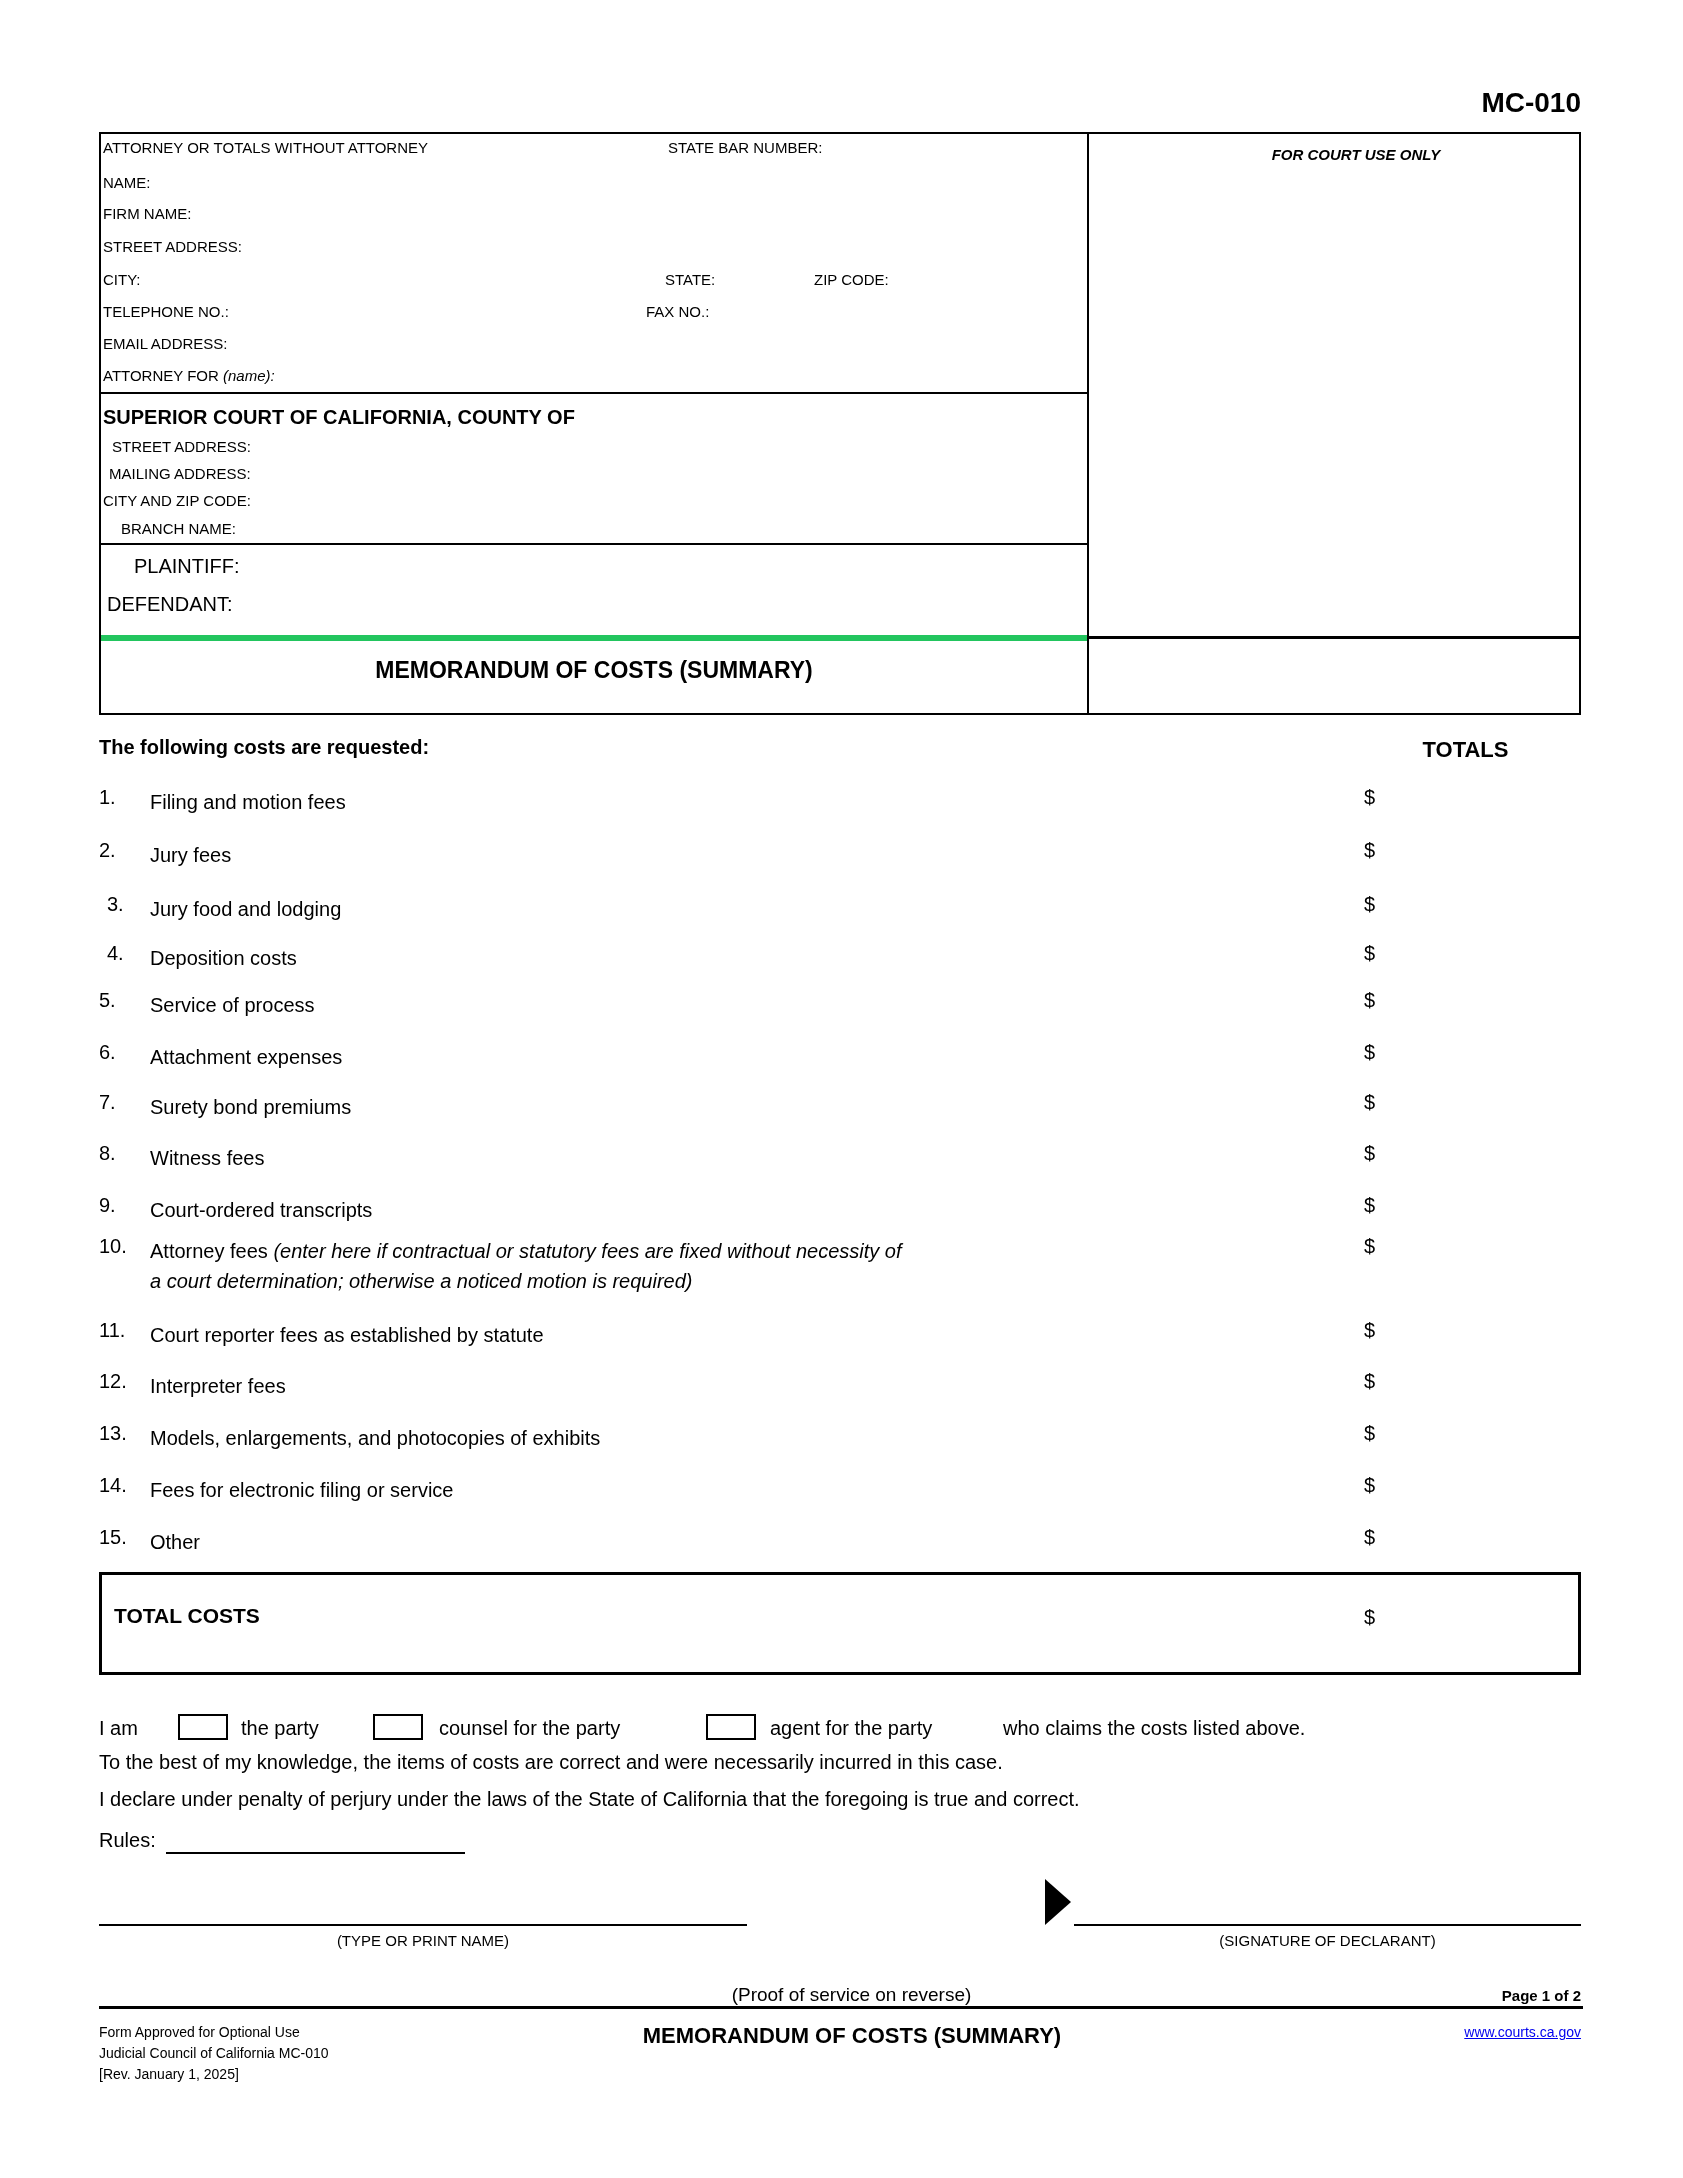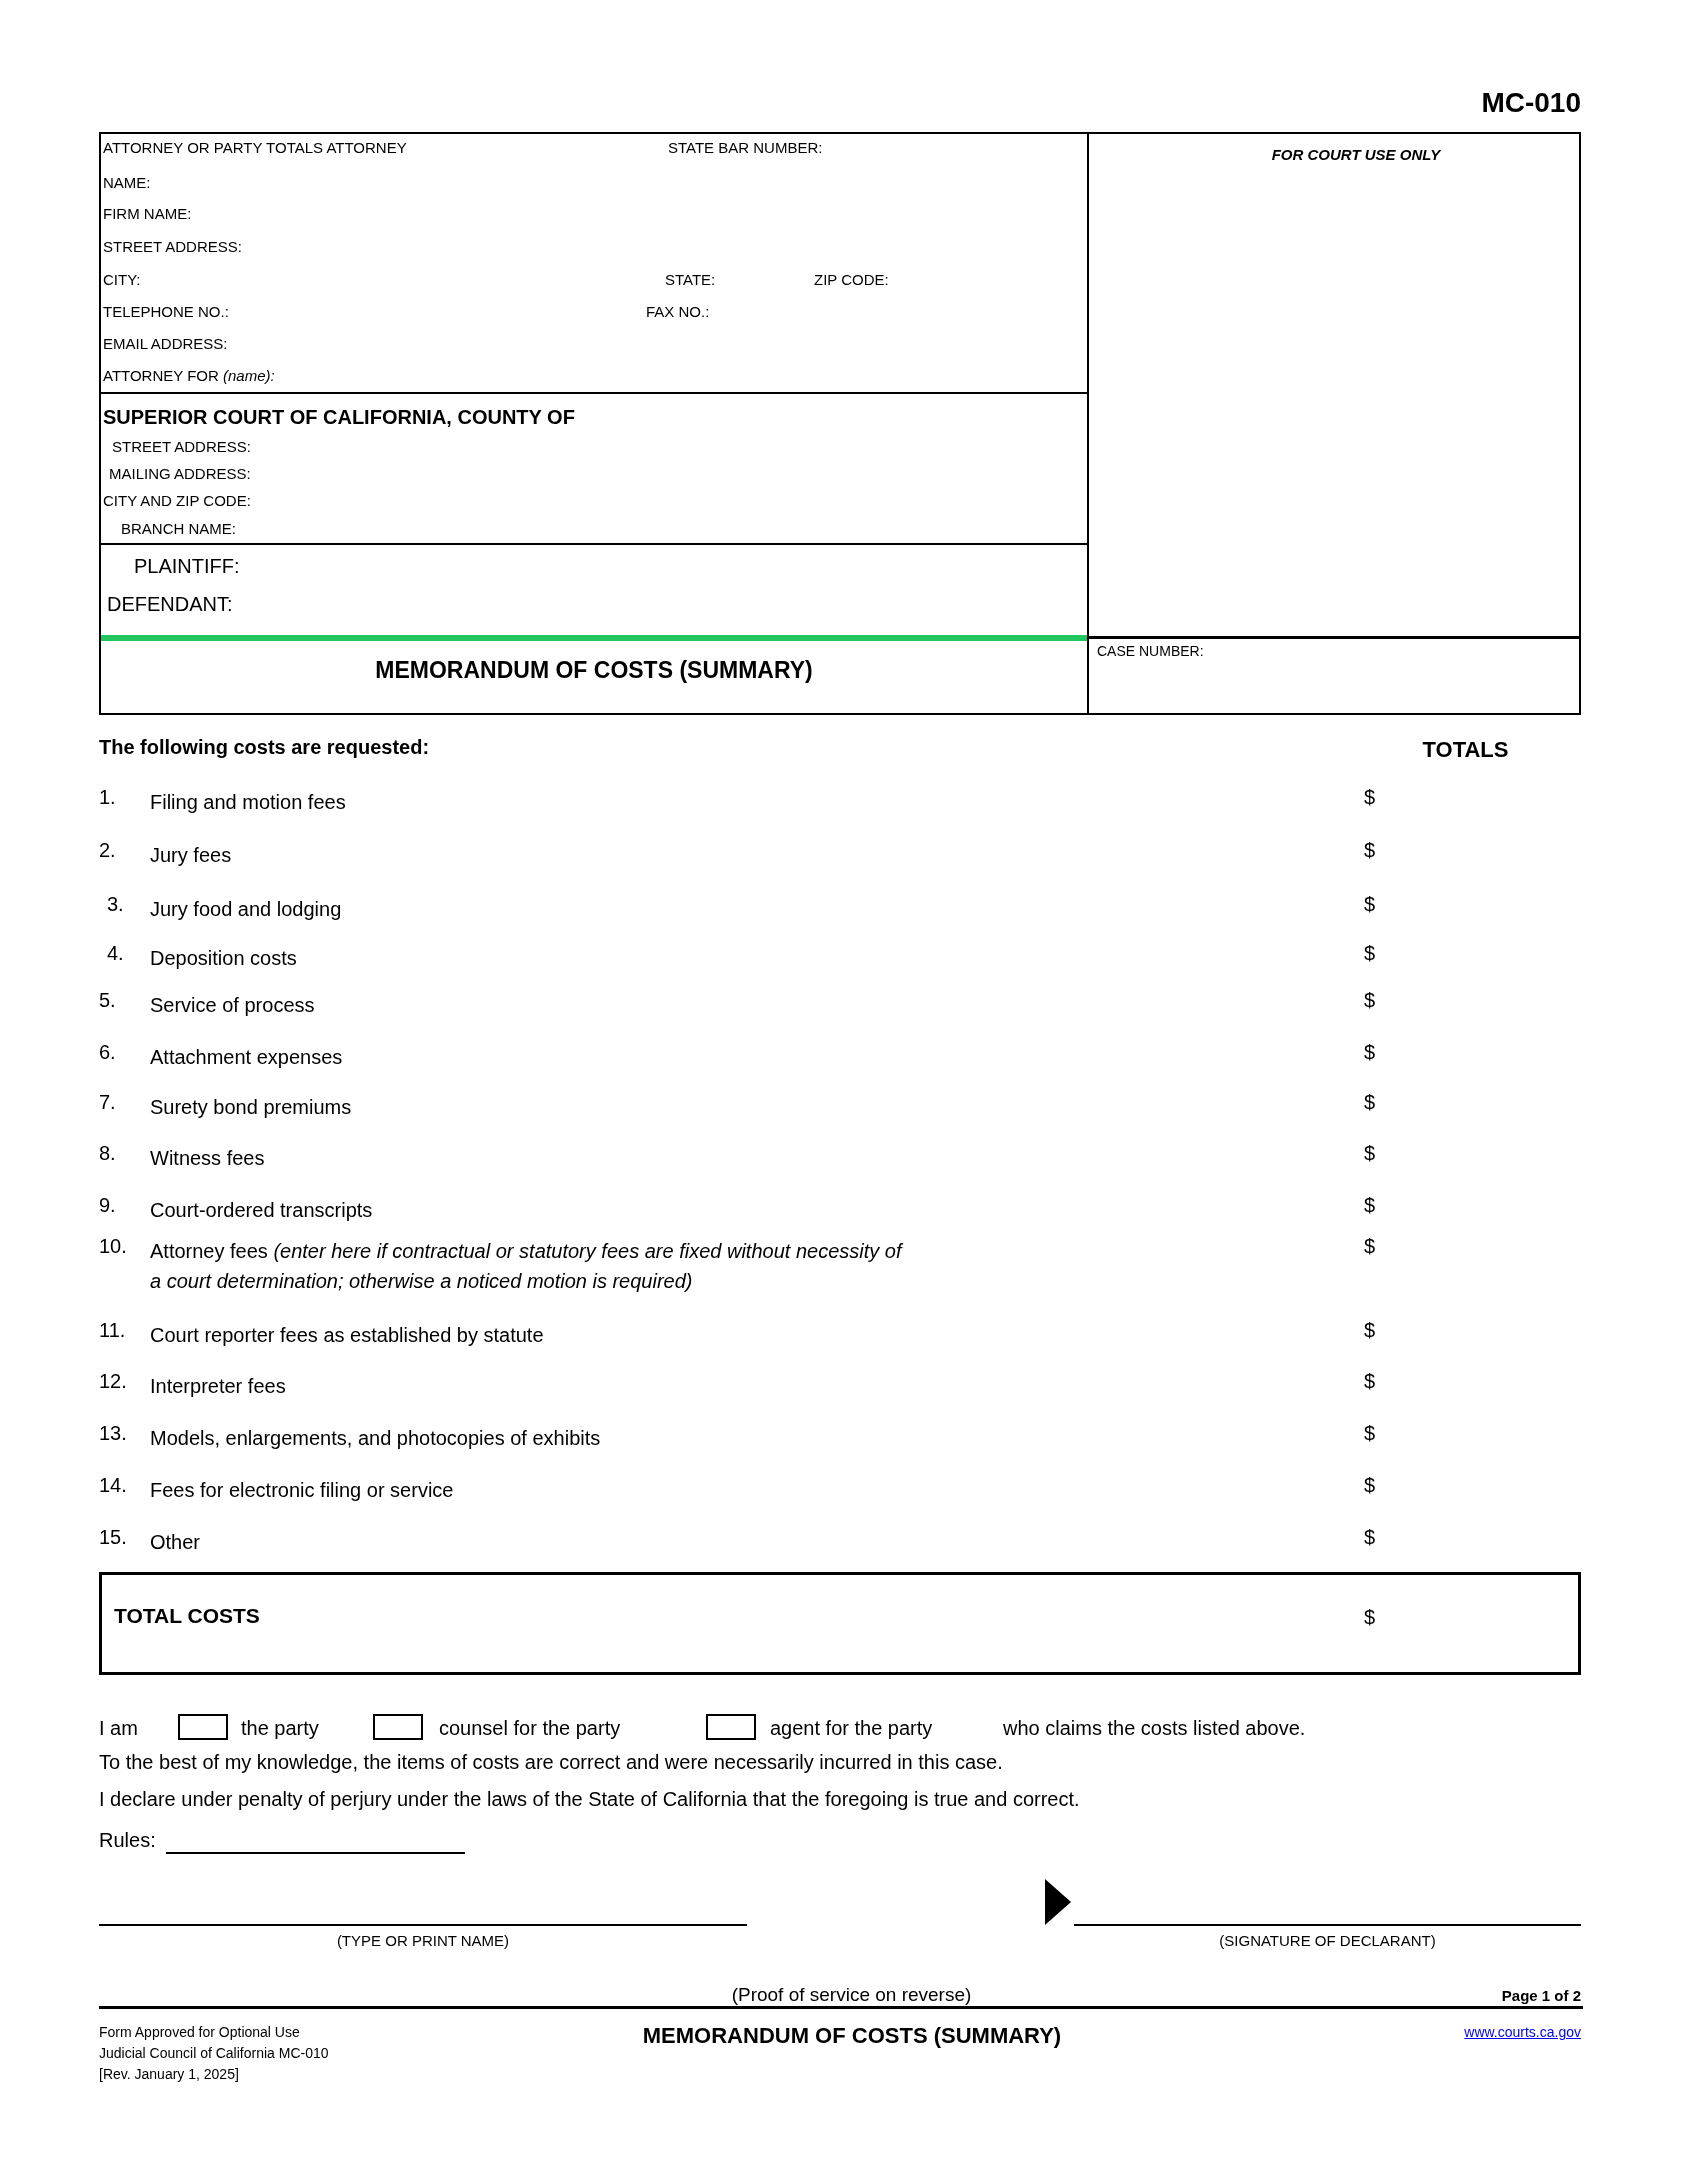--- a/index.html
+++ b/index.html
@@ -60,21 +60,21 @@
 <body>
 
 <div class="page">
 
   <div class="abs form-code">MC-010</div>
 
   <div class="abs header-table">
     <div class="left-col">
 
       <div class="attorney-box">
-        <span class="hrow" style="left:2px;top:6px;">ATTORNEY OR PARTY TOTALS ATTORNEY</span>
+        <span class="hrow" style="left:2px;top:6px;">ATTORNEY OR TOTALS WITHOUT ATTORNEY</span>
         <span class="hrow" style="left:567px;top:6px;">STATE BAR NUMBER:</span>
         <span class="hrow" style="left:2px;top:41px;">NAME:</span>
         <span class="hrow" style="left:2px;top:72px;">FIRM NAME:</span>
         <span class="hrow" style="left:2px;top:105px;">STREET ADDRESS:</span>
         <span class="hrow" style="left:2px;top:138px;">CITY:</span>
         <span class="hrow" style="left:564px;top:138px;">STATE:</span>
         <span class="hrow" style="left:713px;top:138px;">ZIP CODE:</span>
         <span class="hrow" style="left:2px;top:170px;">TELEPHONE NO.:</span>
         <span class="hrow" style="left:545px;top:170px;">FAX NO.:</span>
         <span class="hrow" style="left:2px;top:202px;">EMAIL ADDRESS:</span>
@@ -95,23 +95,20 @@
       </div>
 
       <div class="title-box">
         <div class="doc-title">MEMORANDUM OF COSTS (SUMMARY)</div>
       </div>
     </div>
 
     <div class="right-col">
       <div class="court-use-box">
         <div class="court-use-label">FOR COURT USE ONLY</div>
-      </div>
-      <div class="case-box">
-        <span class="case-label">CASE NUMBER:</span>
       </div>
     </div>
   </div>
 
   <div class="abs costs-intro">The following costs are requested:</div>
   <div class="abs totals-head">TOTALS</div>
 
   <div id="cost-rows">
       <div class="cost-row" style="top: 787px;">
       <span class="cost-num">1.</span>

